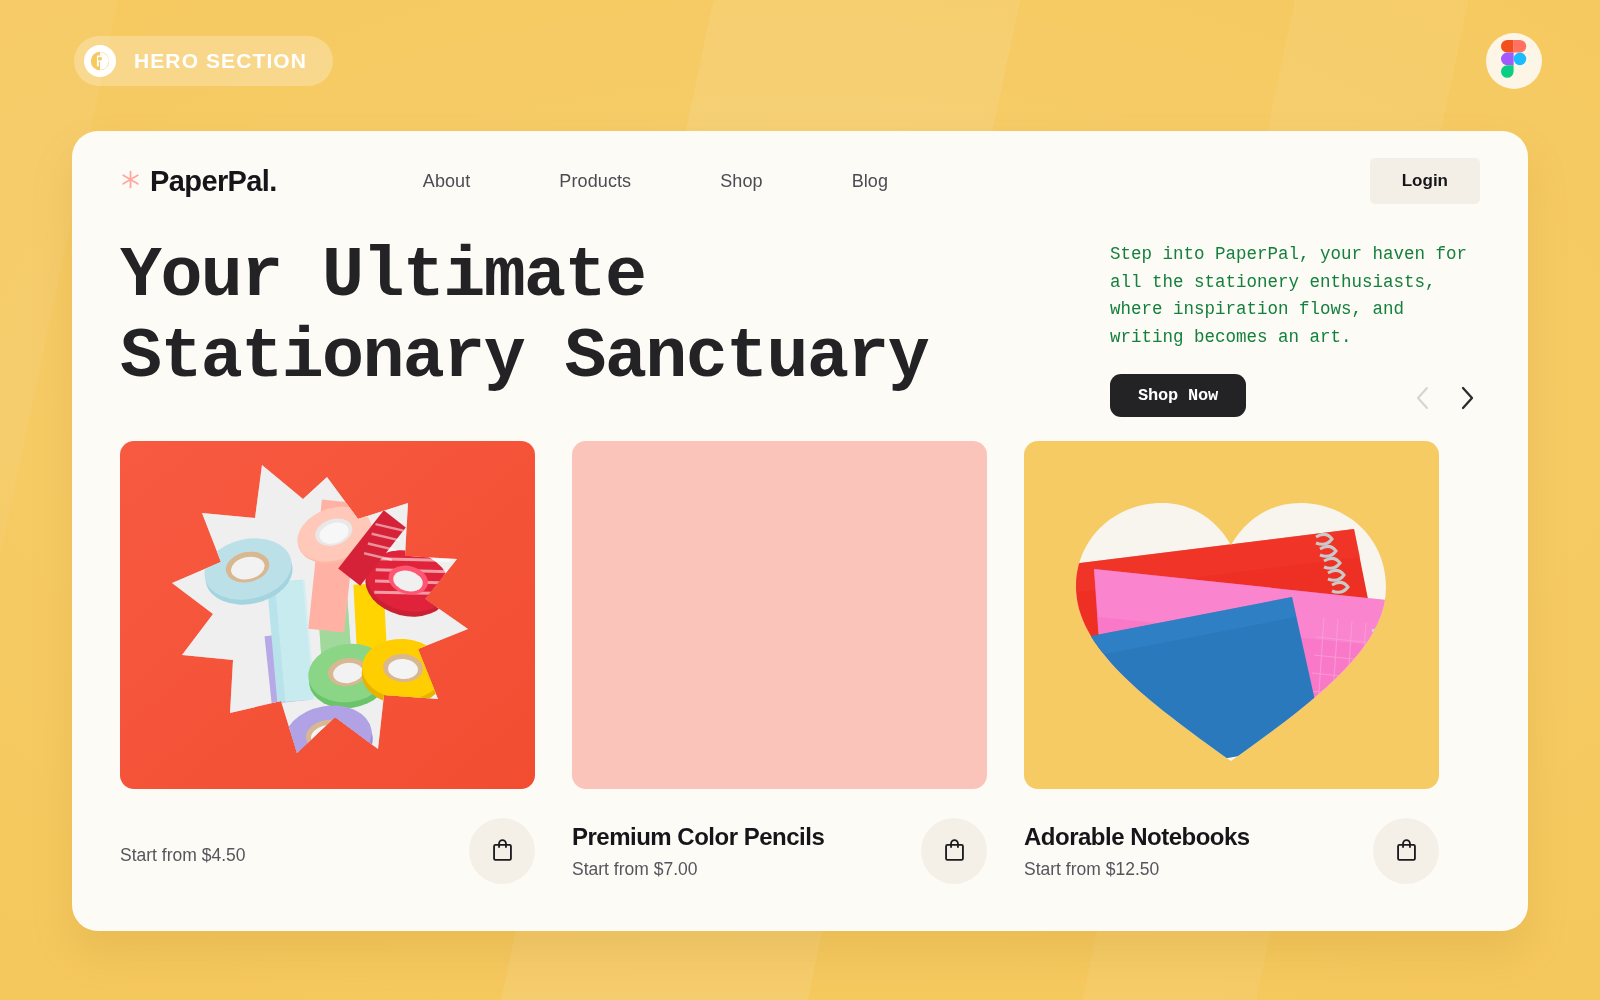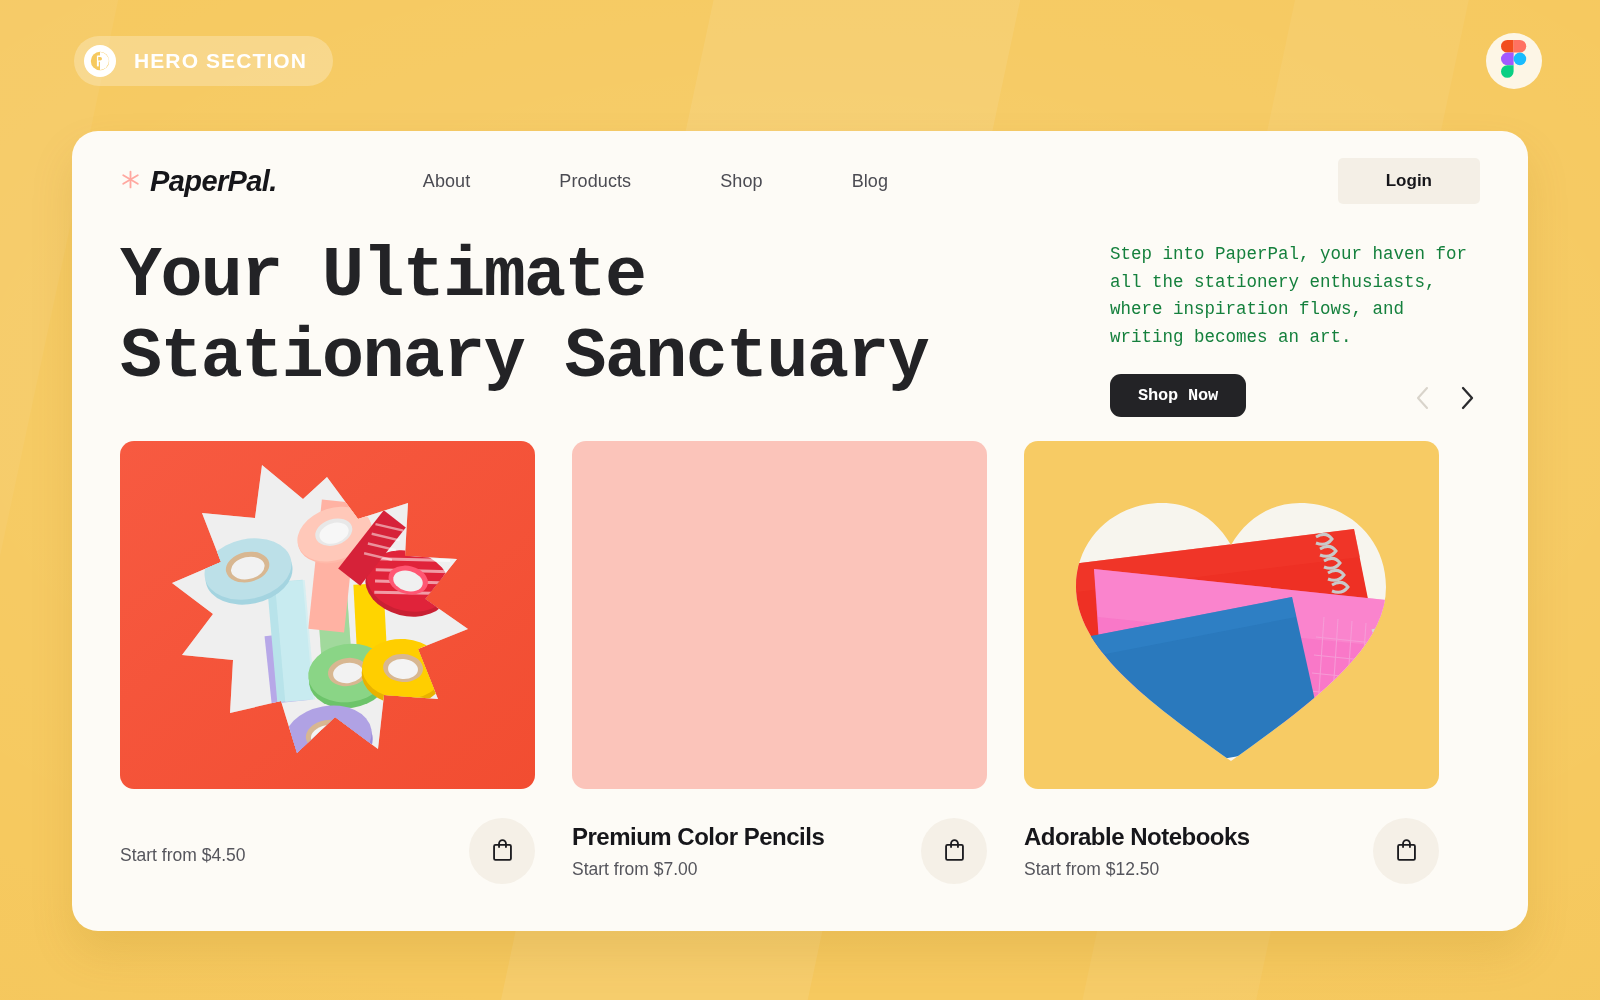--- a/index.html
+++ b/index.html
@@ -80,21 +80,21 @@
   }
 
   
   .navbar {
     position: absolute;
     left: 48px; right: 48px; top: 28px;
     height: 44px;
     display: flex; align-items: center;
   }
   .brand {
-    display: flex; align-items: center; gap: 9px; font-style: italic;
+    display: flex; align-items: center; gap: 9px;
   }
   .brand-star { line-height: 1; }
   .brand-name {
     font-size: 29px;
     font-weight: 700;
     color: #16161a;
     letter-spacing: -0.6px;
   }
   .nav-links {
     display: flex; align-items: center;
@@ -105,21 +105,21 @@
     font-size: 18px;
     color: #4b4b52;
     letter-spacing: 0.1px;
     cursor: pointer;
   }
   .login-btn {
     margin-left: auto;
     background: #f4efe6;
     border: none;
     border-radius: 5px;
-    padding: 13px 48px;
+    padding: 13px 32px;
     font-size: 17px;
     font-weight: 700;
     color: #16161a;
     font-family: inherit;
     cursor: pointer;
   }
 
   
   .hero {
     position: absolute;

